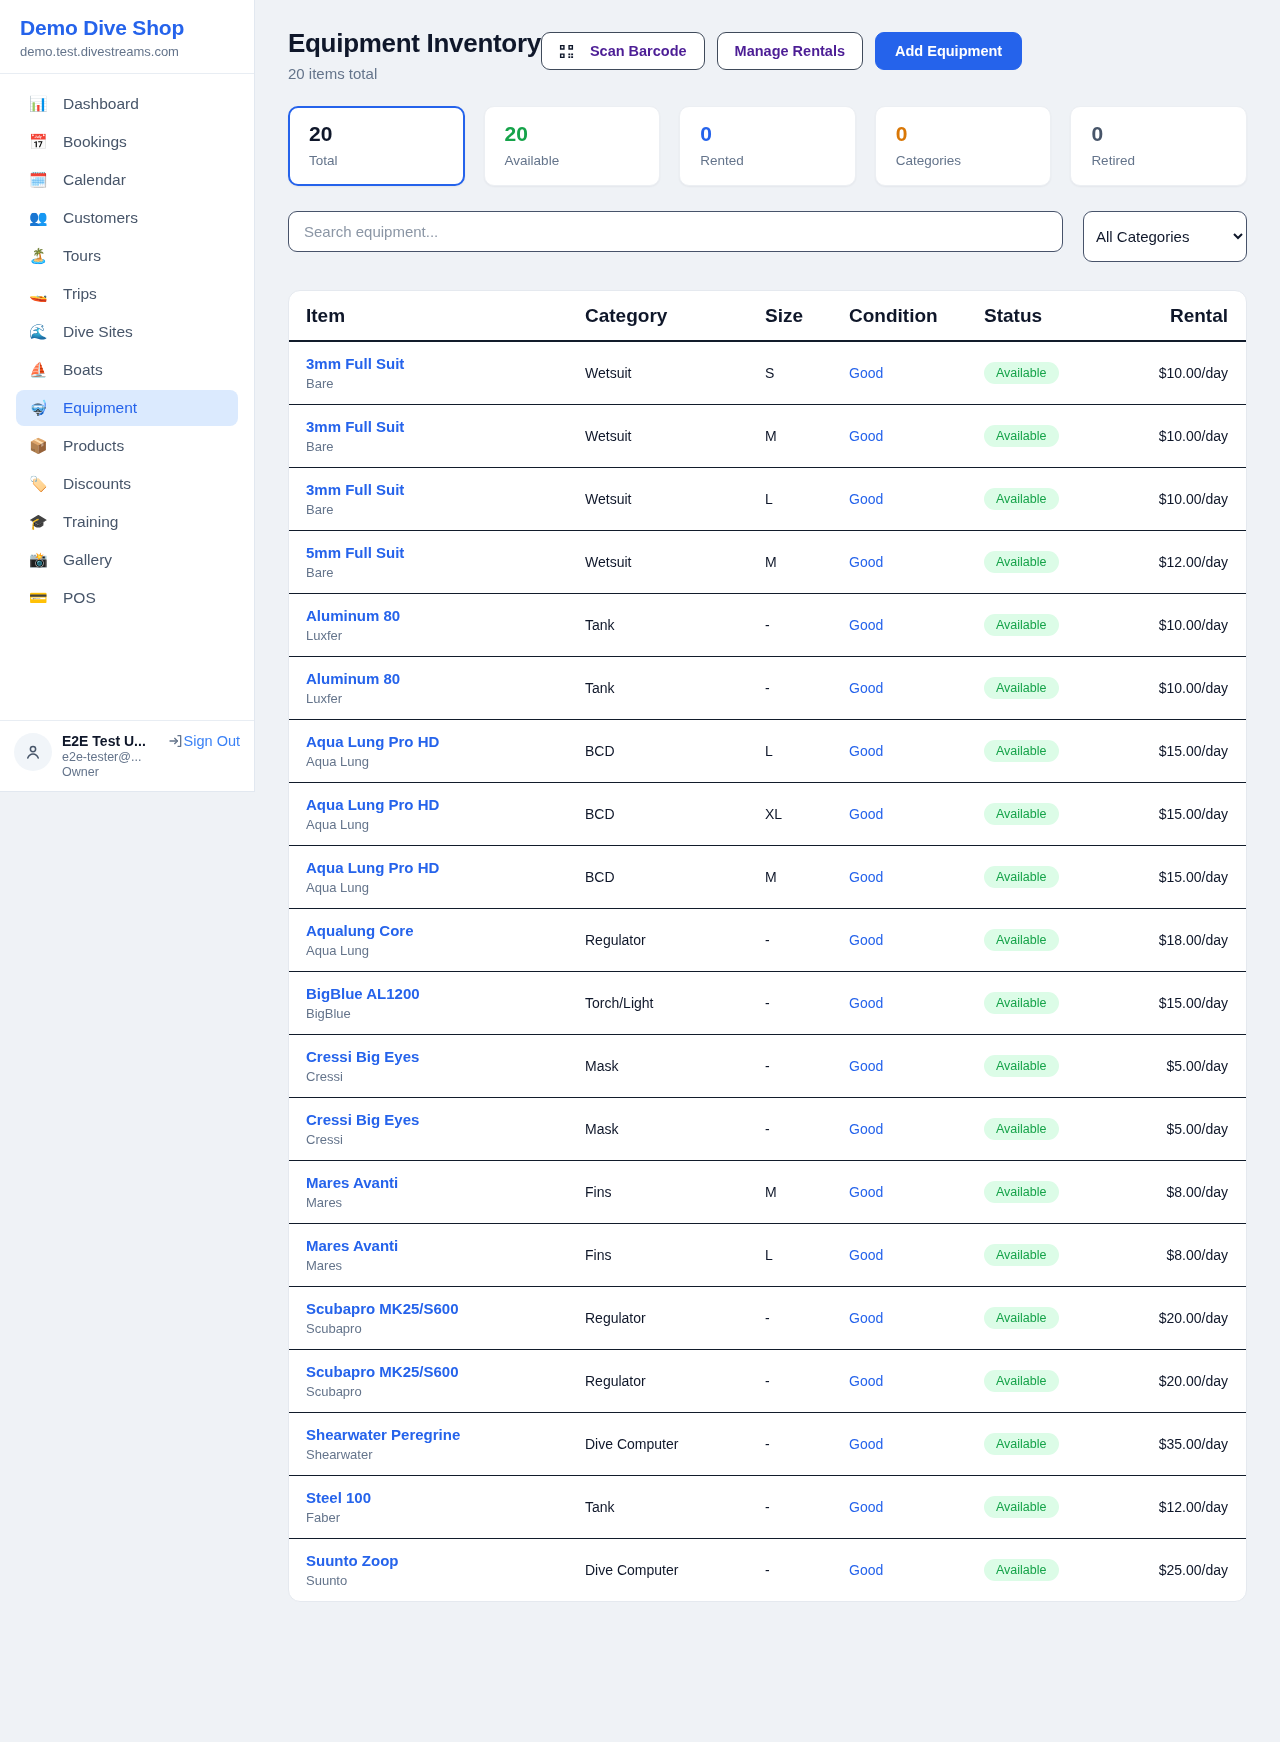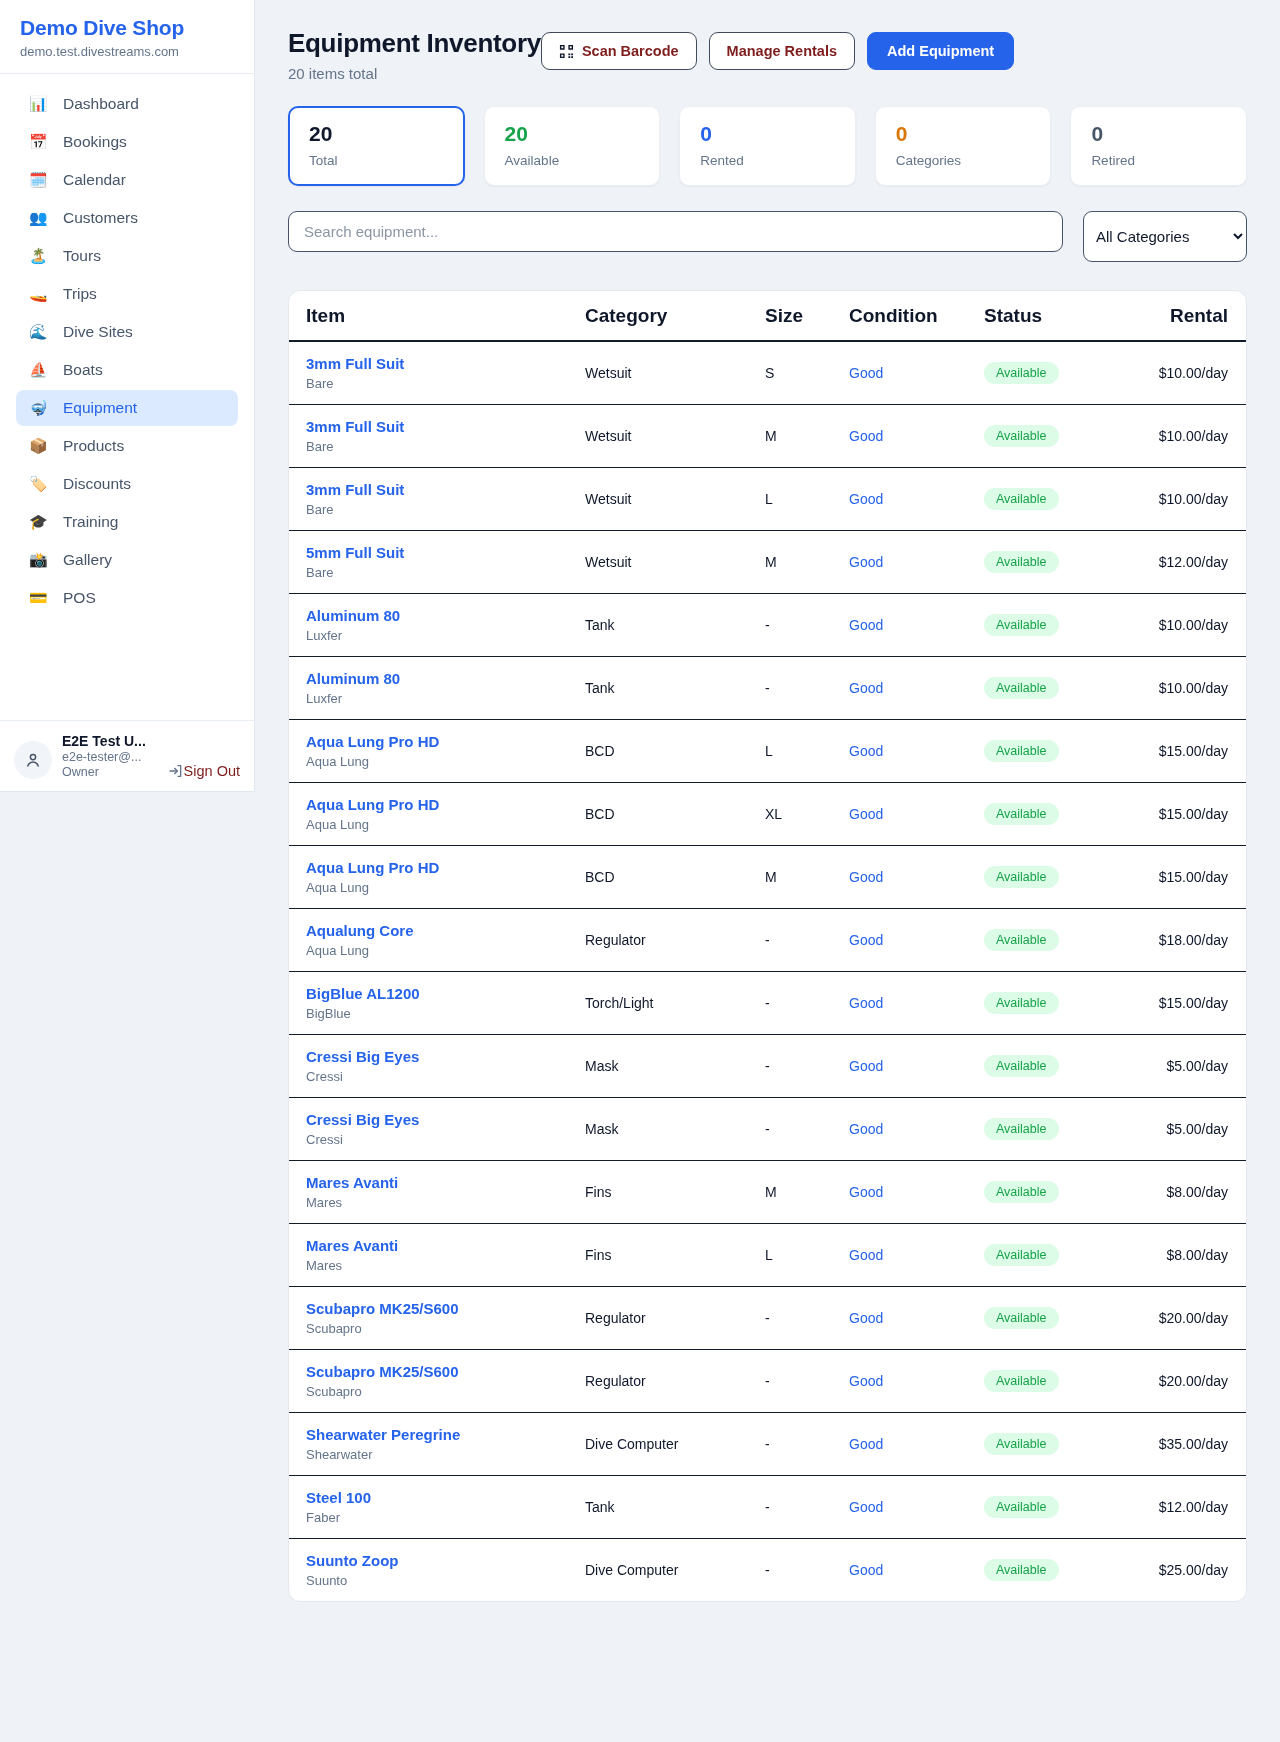--- a/index.html
+++ b/index.html
@@ -30,45 +30,45 @@
     border-radius: 8px; cursor: pointer;
     font-size: 15.5px; color: #475569;
   }
   .nav-item.active { background: #dbeafe; color: #2563eb; }
   .nav-icon { width: 22px; text-align: center; font-size: 15px;
     font-family: "DejaVu Sans", "Liberation Sans", sans-serif; }
   .user-section {
     margin-top: auto;
     border-top: 1px solid #e8edf3;
     padding: 12px 14px;
-    display: flex; align-items: flex-end; gap: 10px;
+    display: flex; align-items: flex-start; gap: 10px;
   }
   .avatar {
     width: 38px; height: 38px; border-radius: 50%;
     background: #f1f5f9; flex: 0 0 38px;
     display: flex; align-items: center; justify-content: center;
   }
   .user-meta { flex: 1; min-width: 0; }
   .user-name { font-size: 14px; font-weight: 700; color: #0f172a; }
   .user-email, .user-role { font-size: 12.5px; color: #64748b; margin-top: 1px; }
   .signout-btn {
     display: flex; align-items: center; 
-    color: #7f1d1d; font-size: 14.5px; cursor: pointer; white-space: nowrap;
+    color: #3b82f6; font-size: 14.5px; cursor: pointer; white-space: nowrap;
     background: none; border: none; font-family: inherit;
   }
   
   .main { margin-left: 255px; padding: 28px 33px 30px 33px; }
   .page-header { display: flex; justify-content: flex-start; align-items: flex-start; }
   .page-title { font-size: 26px; font-weight: 700; color: #0f172a; letter-spacing: -0.3px; }
   .page-subtitle { font-size: 15px; color: #64748b; margin-top: 6px; }
   .header-actions { display: flex; gap: 12px; margin-top: 4px; }
   .btn { border-radius: 9px; font-family: inherit; font-size: 14.5px; font-weight: 600; cursor: pointer; }
   .btn-outline {
-    background: #fff; border: 1px solid #3f4a5a; color: #7f1d1d;
-    padding: 10px 17px; display: flex; align-items: center; gap: 8px;
+    background: #fff; border: 1px solid #3f4a5a; color: #4c1d95;
+    padding: 10px 17px; display: flex; align-items: center; gap: 16px;
   }
   .btn-primary {
     background: #2563eb; border: 1px solid #2563eb; color: #fff;
     padding: 10px 19px;
   }
   
   .stats-row { display: flex; gap: 19px; margin-top: 24px; }
   .stat-card {
     flex: 1; background: #fff; border-radius: 10px;
     padding: 15px 20px 17px 20px;

